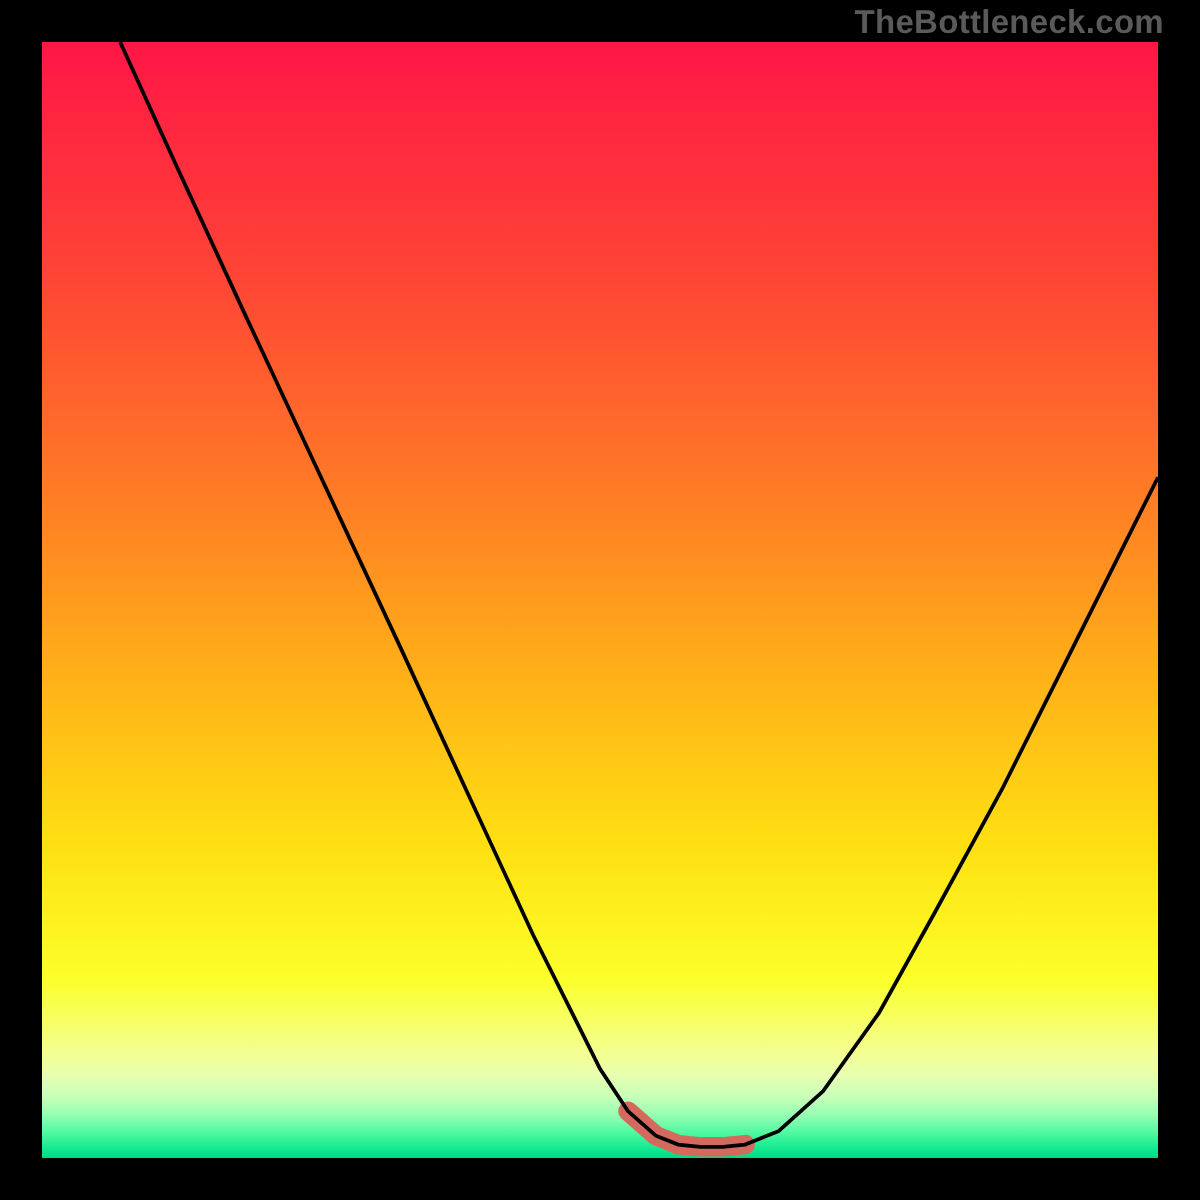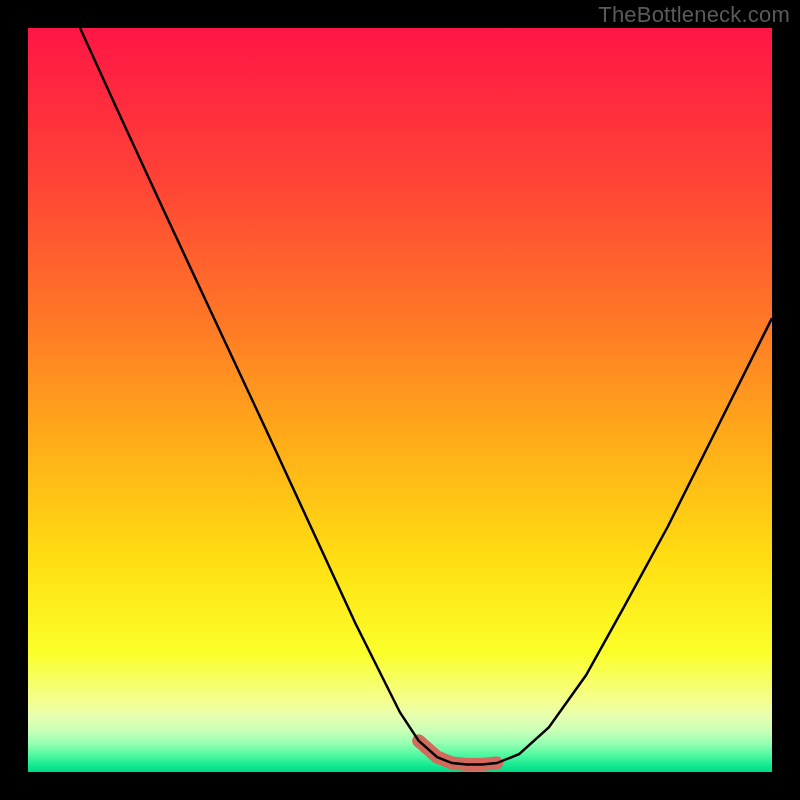--- a/index.html
+++ b/index.html
@@ -14,24 +14,24 @@
   .frame {
     position: absolute;
     left: 0;
     top: 0;
     width: 800px;
     height: 800px;
   }
   .watermark {
     position: absolute;
     top: 2px;
-    right: 10px;
+    right: 24px;
     color: #5a5a5a;
     font-size: 22px;
-    font-weight: 400;
+    font-weight: 700;
     letter-spacing: 0.2px;
     z-index: 50;
   }
   .plot-area {
     position: absolute;
     left: 28px;
     top: 28px;
     width: 744px;
     height: 744px;
     overflow: hidden;

